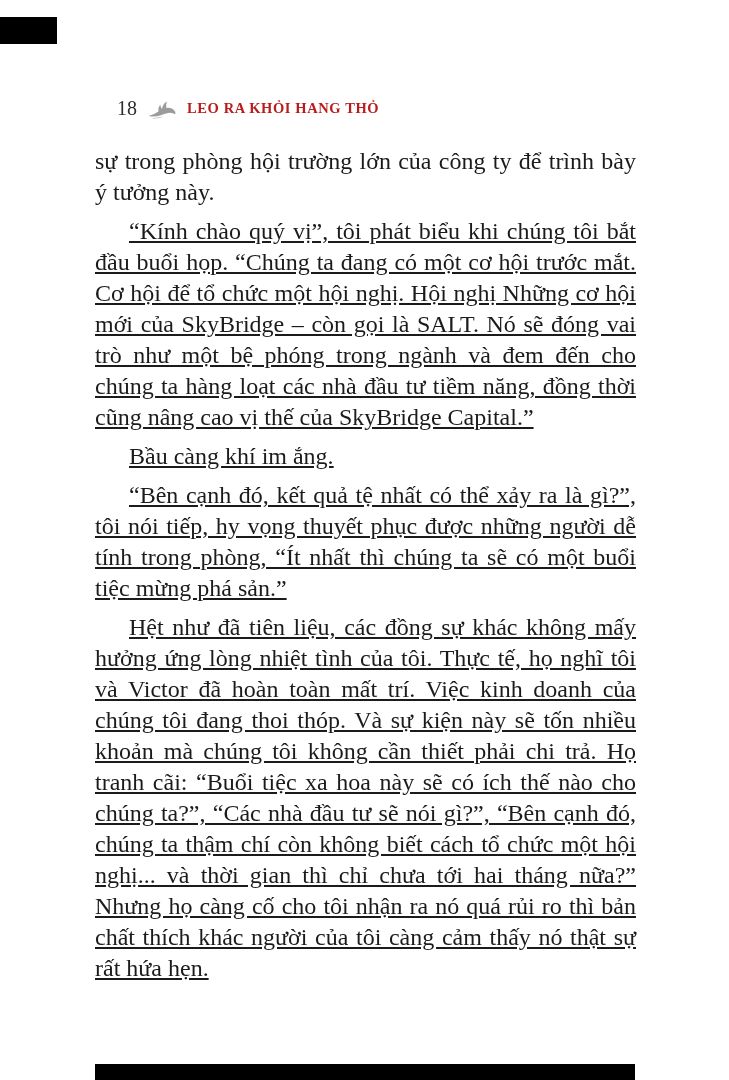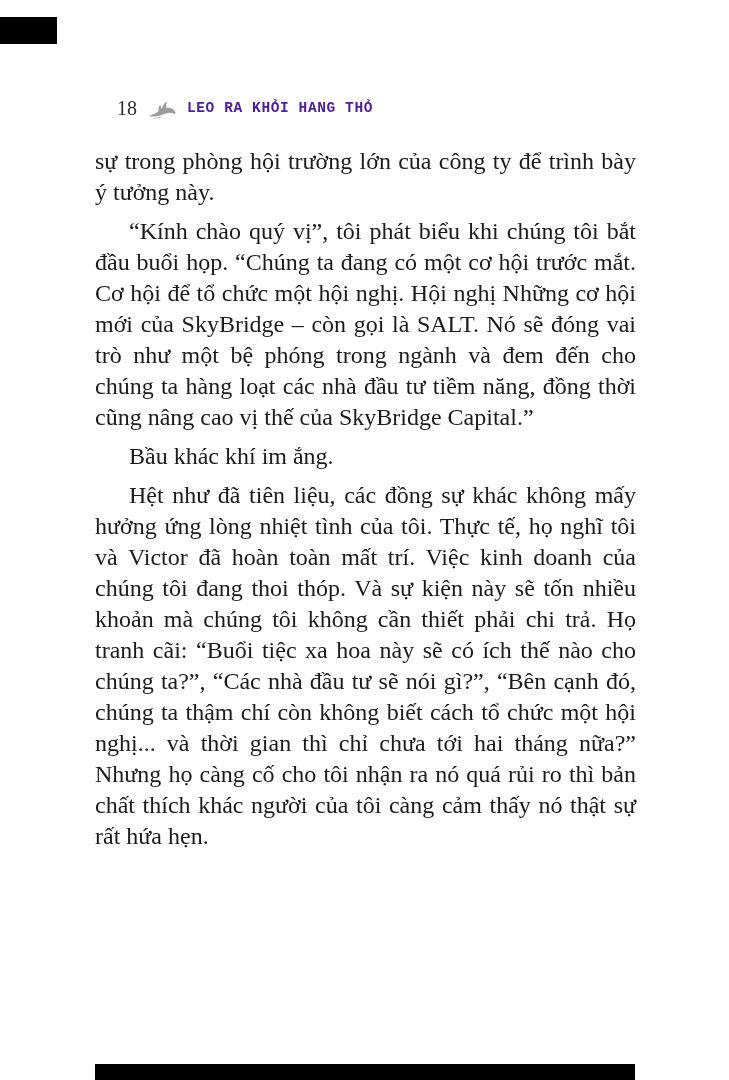--- a/index.html
+++ b/index.html
@@ -37,41 +37,42 @@
     font-size: 20px;
     color: #2e2e2e;
     line-height: 24px;
   }
   .rabbit-icon {
     width: 32px;
     height: 24px;
     display: inline-block;
   }
   .running-head {
-    font-family: Liberation Mono, monospace;
+    font-family: Liberation Serif, serif;
     font-weight: 700;
     font-size: 14.5px;
     letter-spacing: 0.6px;
-    color: #4c1d95;
+    color: #b91c1c;
     text-transform: uppercase;
   }
   .body-text {
     position: absolute;
     left: 95px;
     top: 146px;
     width: 541px;
   }
   .body-text p {
     margin: 0 0 8px 0;
     font-size: 24px;
     line-height: 31px;
     text-align: justify;
   }
   .body-text p.indent {
     text-indent: 34px;
+    text-decoration: underline;
   }
   .footer-bar {
     position: absolute;
     left: 95px;
     top: 1064px;
     width: 540px;
     height: 16px;
     background: #000000;
   }
 </style>
@@ -89,19 +90,20 @@
         <path fill="#9b9b9b" d="M3 22 Q10 20 14 17 Q13 13 16 9 Q16.5 12.5 18 14 Q19 8 23.5 6 Q22 10 23 13 Q27.5 12 30.5 14.5 Q33.5 17 33 20 Q29 17.5 25 18.5 Q20 19.5 16 21.5 Q10 23.5 3 22 Z"></path>
         <path fill="#b5b5b5" d="M6 24.5 Q14 24 20 22.5 Q14 25.5 6 24.5 Z"></path>
       </svg>
     </span>
     <span class="running-head">LEO RA KHỎI HANG THỎ</span>
   </div>
 
   <div class="body-text">
     <p>sự trong phòng hội trường lớn của công ty để trình bày ý tưởng này.</p>
     <p class="indent">“Kính chào quý vị”, tôi phát biểu khi chúng tôi bắt đầu buổi họp. “Chúng ta đang có một cơ hội trước mắt. Cơ hội để tổ chức một hội nghị. Hội nghị Những cơ hội mới của SkyBridge – còn gọi là SALT. Nó sẽ đóng vai trò như một bệ phóng trong ngành và đem đến cho chúng ta hàng loạt các nhà đầu tư tiềm năng, đồng thời cũng nâng cao vị thế của SkyBridge Capital.”</p>
-    <p class="indent">Bầu khác khí im ắng.</p>
+    <p class="indent">Bầu càng khí im ắng.</p>
+    <p class="indent">“Bên cạnh đó, kết quả tệ nhất có thể xảy ra là gì?”, tôi nói tiếp, hy vọng thuyết phục được những người dễ tính trong phòng, “Ít nhất thì chúng ta sẽ có một buổi tiệc mừng phá sản.”</p>
     <p class="indent">Hệt như đã tiên liệu, các đồng sự khác không mấy hưởng ứng lòng nhiệt tình của tôi. Thực tế, họ nghĩ tôi và Victor đã hoàn toàn mất trí. Việc kinh doanh của chúng tôi đang thoi thóp. Và sự kiện này sẽ tốn nhiều khoản mà chúng tôi không cần thiết phải chi trả. Họ tranh cãi: “Buổi tiệc xa hoa này sẽ có ích thế nào cho chúng ta?”, “Các nhà đầu tư sẽ nói gì?”, “Bên cạnh đó, chúng ta thậm chí còn không biết cách tổ chức một hội nghị... và thời gian thì chỉ chưa tới hai tháng nữa?” Nhưng họ càng cố cho tôi nhận ra nó quá rủi ro thì bản chất thích khác người của tôi càng cảm thấy nó thật sự rất hứa hẹn.</p>
   </div>
 
   <div class="footer-bar"></div>
 
 </div>
 
 </body></html>

